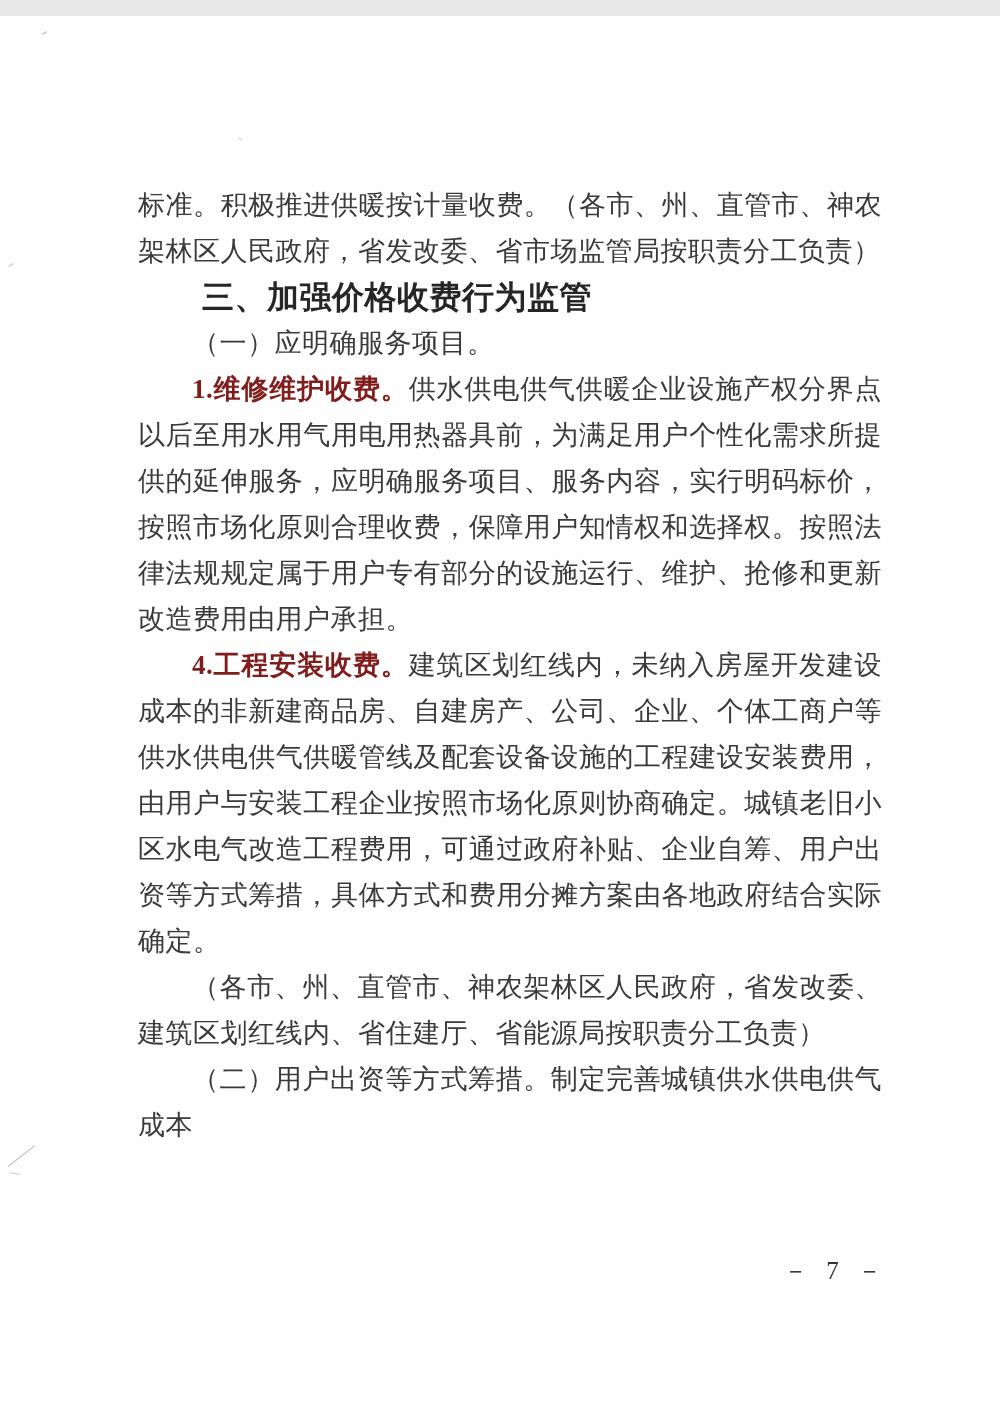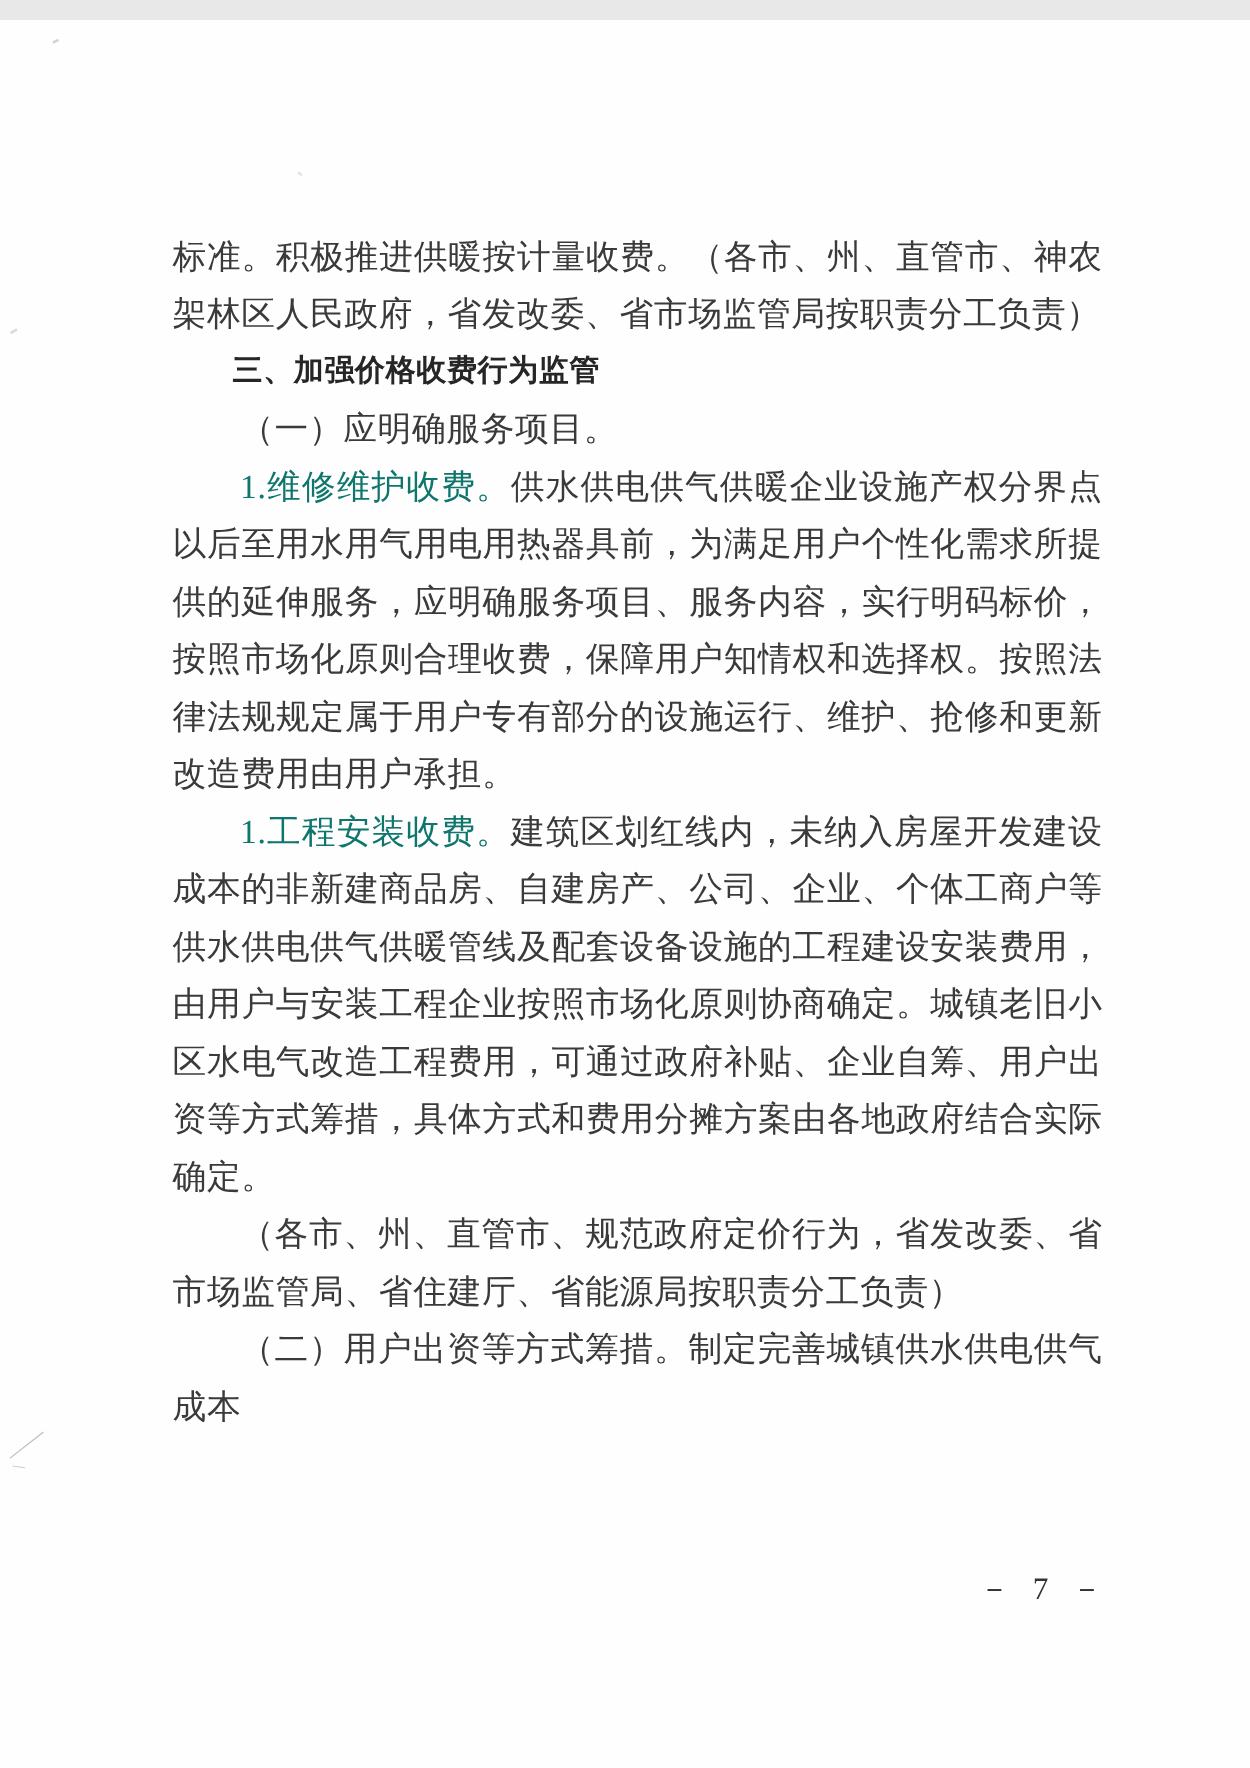--- a/index.html
+++ b/index.html
@@ -87,26 +87,26 @@
   p.indent {
     text-indent: 2em;
   }
   p.noindent {
     text-indent: 0;
   }
   p.heading {
     text-indent: 2em;
     font-family: "Liberation Sans", "DejaVu Sans", sans-serif;
     font-weight: 700;
-    font-size: 24px;
+    font-size: 32px;
     color: #262626;
   }
   span.lead {
-    font-weight: 400;
-    color: #0f766e;
+    font-weight: 700;
+    color: #7f1d1d;
   }
   .pagenum {
     position: absolute;
     right: 112px;
     top: 1238px;
     font-size: 25px;
     letter-spacing: 6px;
     color: #333333;
     font-family: "Liberation Serif", "DejaVu Serif", serif;
   }
@@ -125,24 +125,24 @@
   <div class="text-block">
 
     <p class="noindent">标准。积极推进供暖按计量收费。（各市、州、直管市、神农架林区人民政府，省发改委、省市场监管局按职责分工负责）</p>
 
     <p class="heading">三、加强价格收费行为监管</p>
 
     <p class="indent">（一）应明确服务项目。</p>
 
     <p class="indent"><span class="lead">1.维修维护收费。</span><span>供水供电供气供暖企业设施产权分界点以后至用水用气用电用热器具前，为满足用户个性化需求所提供的延伸服务，应明确服务项目、服务内容，实行明码标价，按照市场化原则合理收费，保障用户知情权和选择权。按照法律法规规定属于用户专有部分的设施运行、维护、抢修和更新改造费用由用户承担。</span></p>
 
-    <p class="indent"><span class="lead">1.工程安装收费。</span><span>建筑区划红线内，未纳入房屋开发建设成本的非新建商品房、自建房产、公司、企业、个体工商户等供水供电供气供暖管线及配套设备设施的工程建设安装费用，由用户与安装工程企业按照市场化原则协商确定。城镇老旧小区水电气改造工程费用，可通过政府补贴、企业自筹、用户出资等方式筹措，具体方式和费用分摊方案由各地政府结合实际确定。</span></p>
+    <p class="indent"><span class="lead">4.工程安装收费。</span><span>建筑区划红线内，未纳入房屋开发建设成本的非新建商品房、自建房产、公司、企业、个体工商户等供水供电供气供暖管线及配套设备设施的工程建设安装费用，由用户与安装工程企业按照市场化原则协商确定。城镇老旧小区水电气改造工程费用，可通过政府补贴、企业自筹、用户出资等方式筹措，具体方式和费用分摊方案由各地政府结合实际确定。</span></p>
 
 
-    <p class="indent">（各市、州、直管市、规范政府定价行为，省发改委、省市场监管局、省住建厅、省能源局按职责分工负责）</p>
+    <p class="indent">（各市、州、直管市、神农架林区人民政府，省发改委、建筑区划红线内、省住建厅、省能源局按职责分工负责）</p>
 
     <p class="indent"><span>（二）用户出资等方式筹措。</span><span>制定完善城镇供水供电供气成本</span></p>
 
   </div>
 
   <div class="pagenum">－ 7 －</div>
 
 </div>
 
 </body></html>

